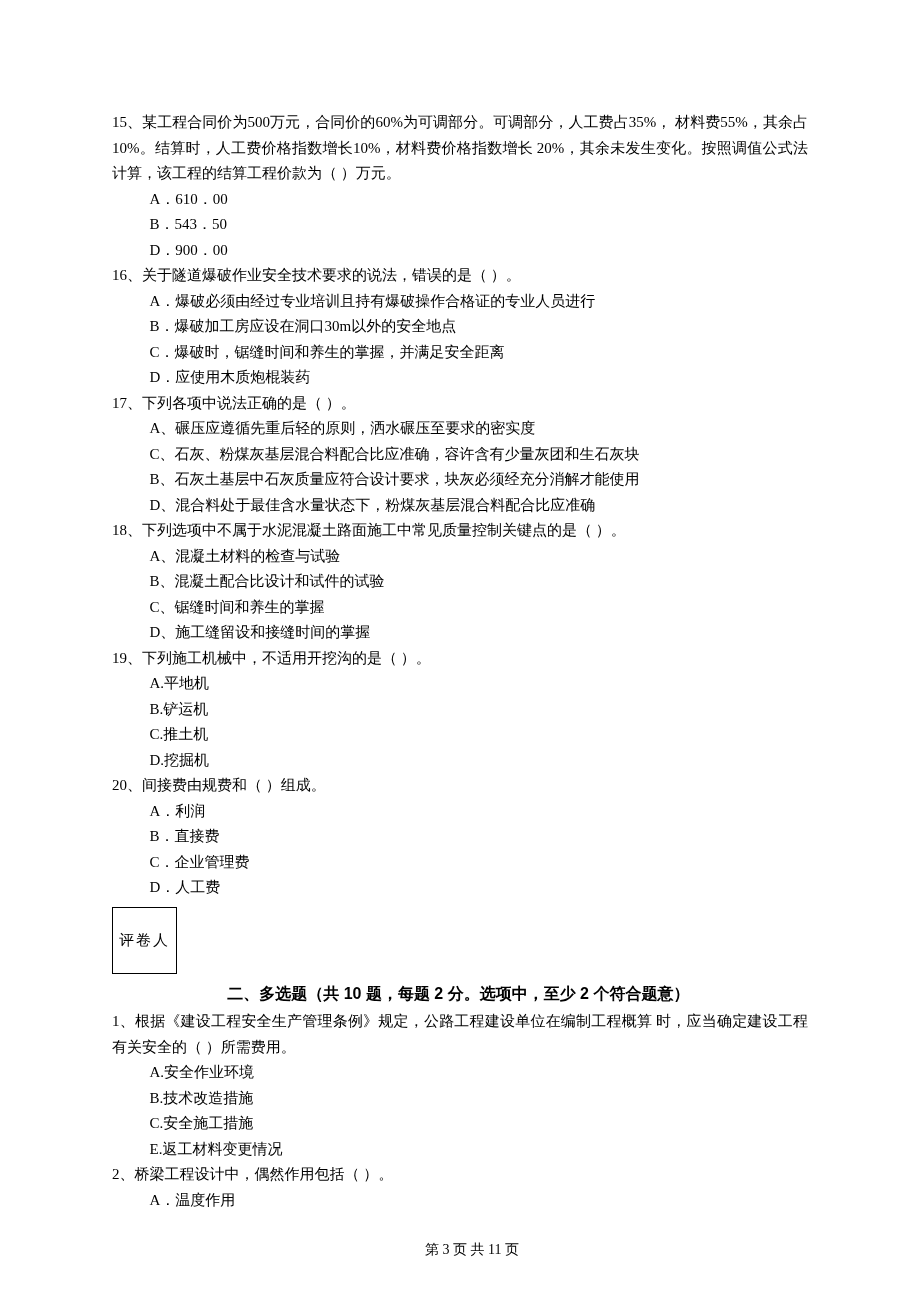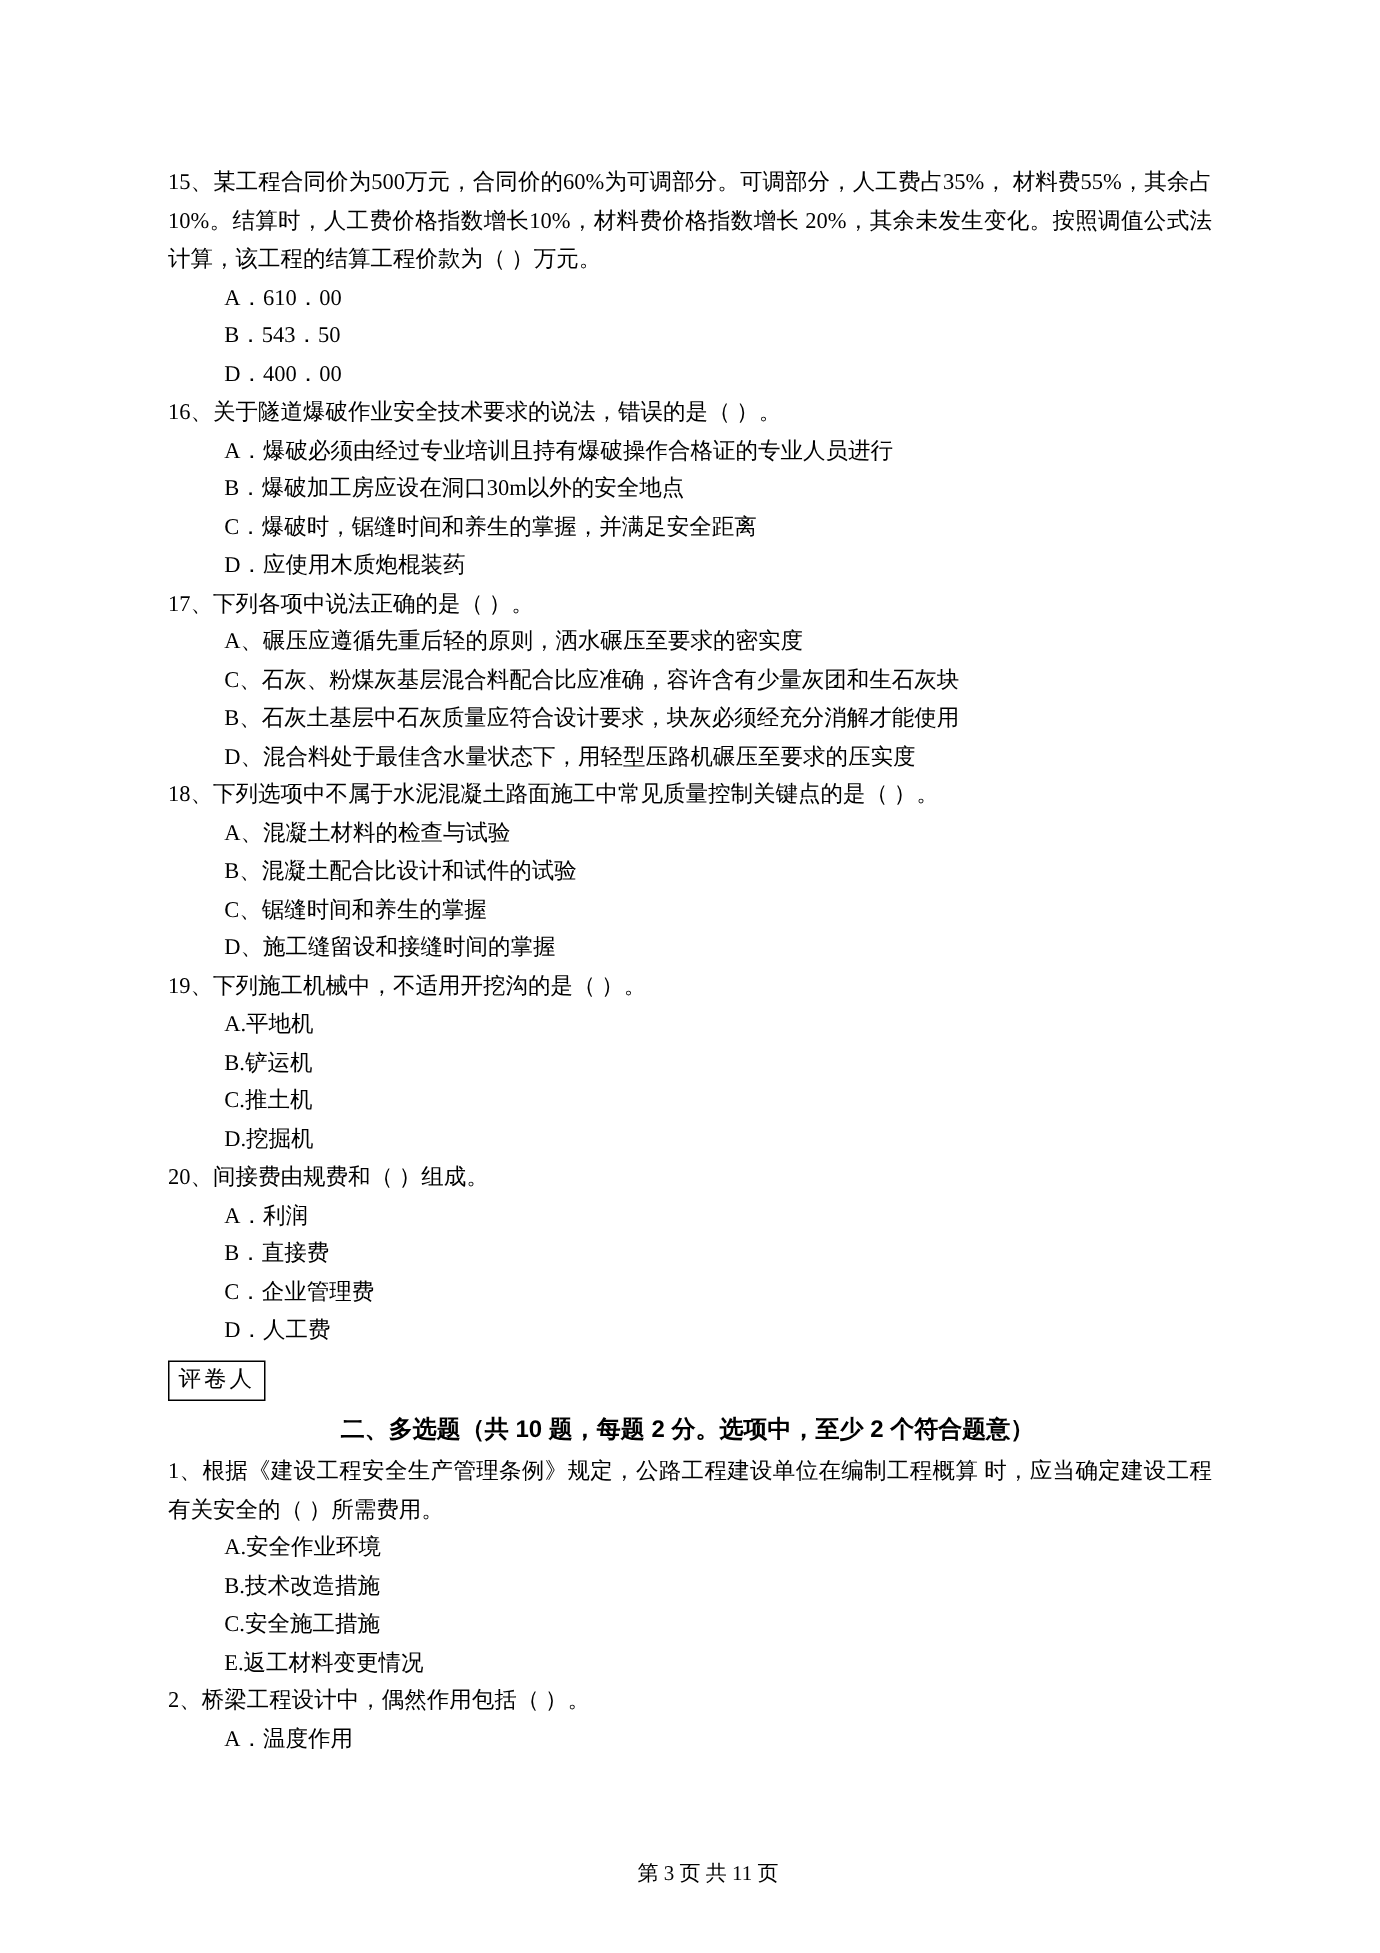--- a/index.html
+++ b/index.html
@@ -22,21 +22,21 @@
     text-align: justify;
     margin: 0;
   }
   .opt {
     padding-left: 2.5em;
     margin: 0;
   }
   .grader-box {
     border: 1px solid #000;
     display: inline-block;
-    padding: 0 6px;
+    padding: 20px 6px;
     font-size: 15px;
     margin-top: 6px;
     letter-spacing: 2px;
   }
   .section-title {
     font-family: Liberation Sans, sans-serif;
     font-weight: bold;
     font-size: 16px;
     margin: 6px 0 2px 0;
     padding-left: 7.2em;
@@ -52,35 +52,35 @@
 </style>
 </head>
 <body>
 
 <div class="page">
 
   
   <p class="q-stem">15、某工程合同价为500万元，合同价的60%为可调部分。可调部分，人工费占35%，  材料费55%，其余占10%。结算时，人工费价格指数增长10%，材料费价格指数增长 20%，其余未发生变化。按照调值公式法计算，该工程的结算工程价款为（    ）万元。</p>
   <p class="opt">A．610．00</p>
   <p class="opt">B．543．50</p>
-  <p class="opt">D．400．00</p>
+  <p class="opt">D．900．00</p>
 
   
   <p class="q-stem">16、关于隧道爆破作业安全技术要求的说法，错误的是（    ）。</p>
   <p class="opt">A．爆破必须由经过专业培训且持有爆破操作合格证的专业人员进行</p>
   <p class="opt">B．爆破加工房应设在洞口30m以外的安全地点</p>
   <p class="opt">C．爆破时，锯缝时间和养生的掌握，并满足安全距离</p>
   <p class="opt">D．应使用木质炮棍装药</p>
 
   
   <p class="q-stem">17、下列各项中说法正确的是（    ）。</p>
   <p class="opt">A、碾压应遵循先重后轻的原则，洒水碾压至要求的密实度</p>
   <p class="opt">C、石灰、粉煤灰基层混合料配合比应准确，容许含有少量灰团和生石灰块</p>
   <p class="opt">B、石灰土基层中石灰质量应符合设计要求，块灰必须经充分消解才能使用</p>
-  <p class="opt">D、混合料处于最佳含水量状态下，用轻型压路机碾压至要求的压实度</p>
+  <p class="opt">D、混合料处于最佳含水量状态下，粉煤灰基层混合料配合比应准确</p>
 
   
   <p class="q-stem">18、下列选项中不属于水泥混凝土路面施工中常见质量控制关键点的是（    ）。</p>
   <p class="opt">A、混凝土材料的检查与试验</p>
   <p class="opt">B、混凝土配合比设计和试件的试验</p>
   <p class="opt">C、锯缝时间和养生的掌握</p>
   <p class="opt">D、施工缝留设和接缝时间的掌握</p>
 
   
   <p class="q-stem">19、下列施工机械中，不适用开挖沟的是（    ）。</p>

